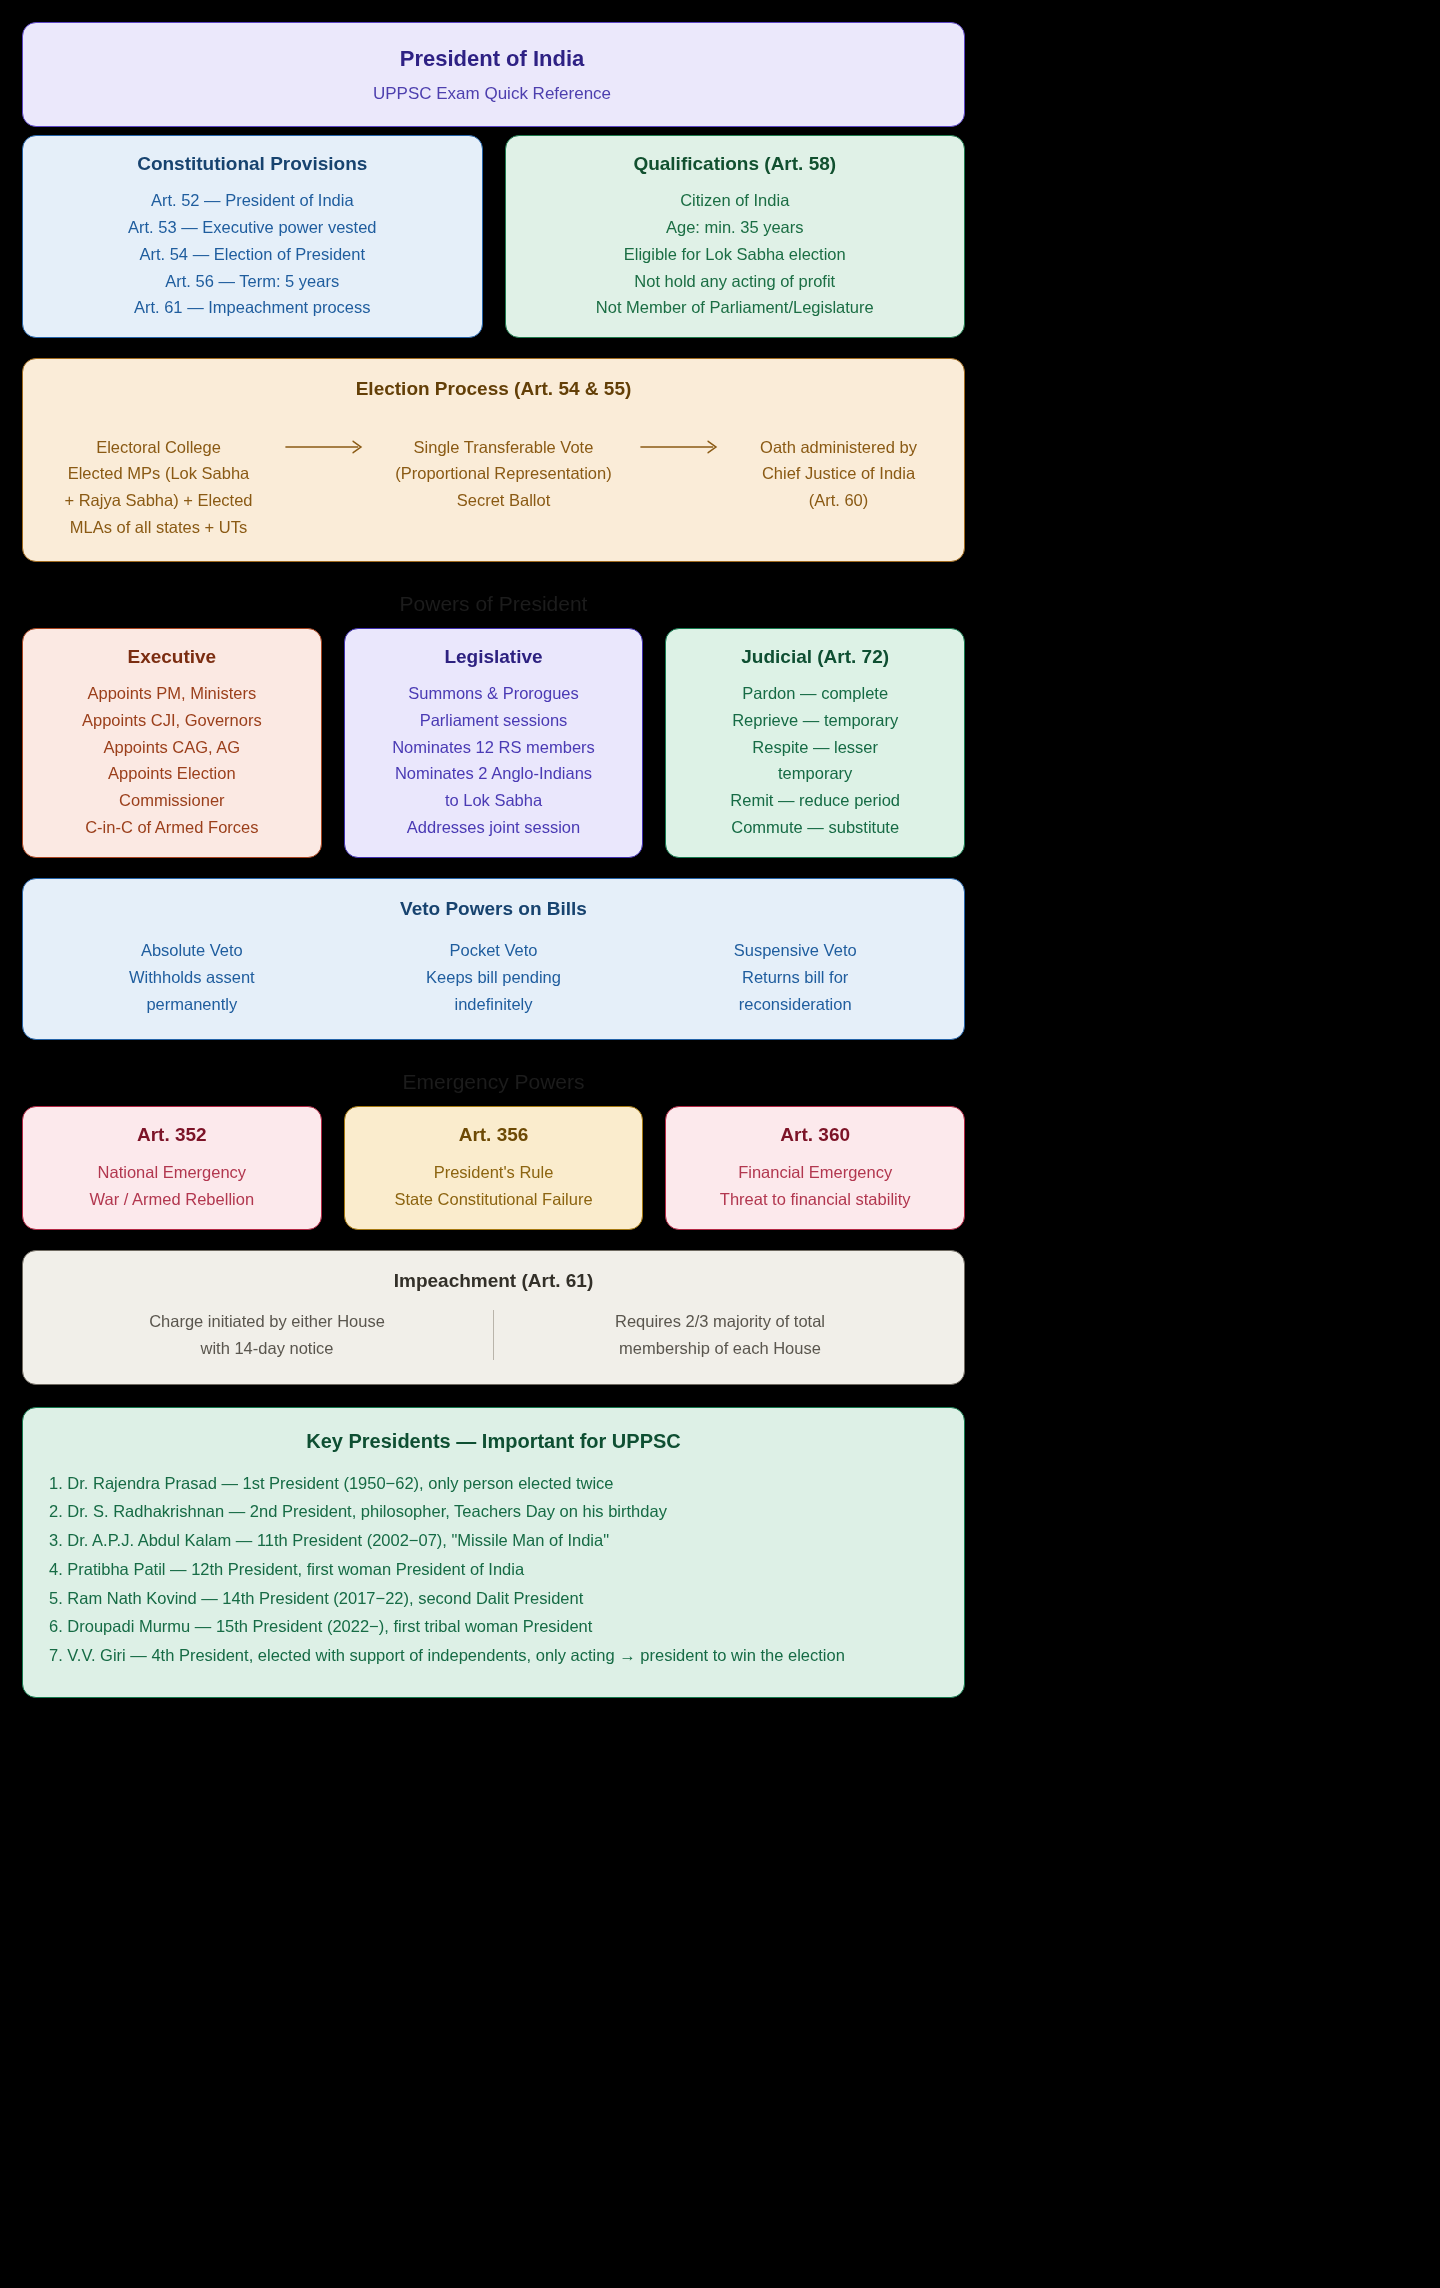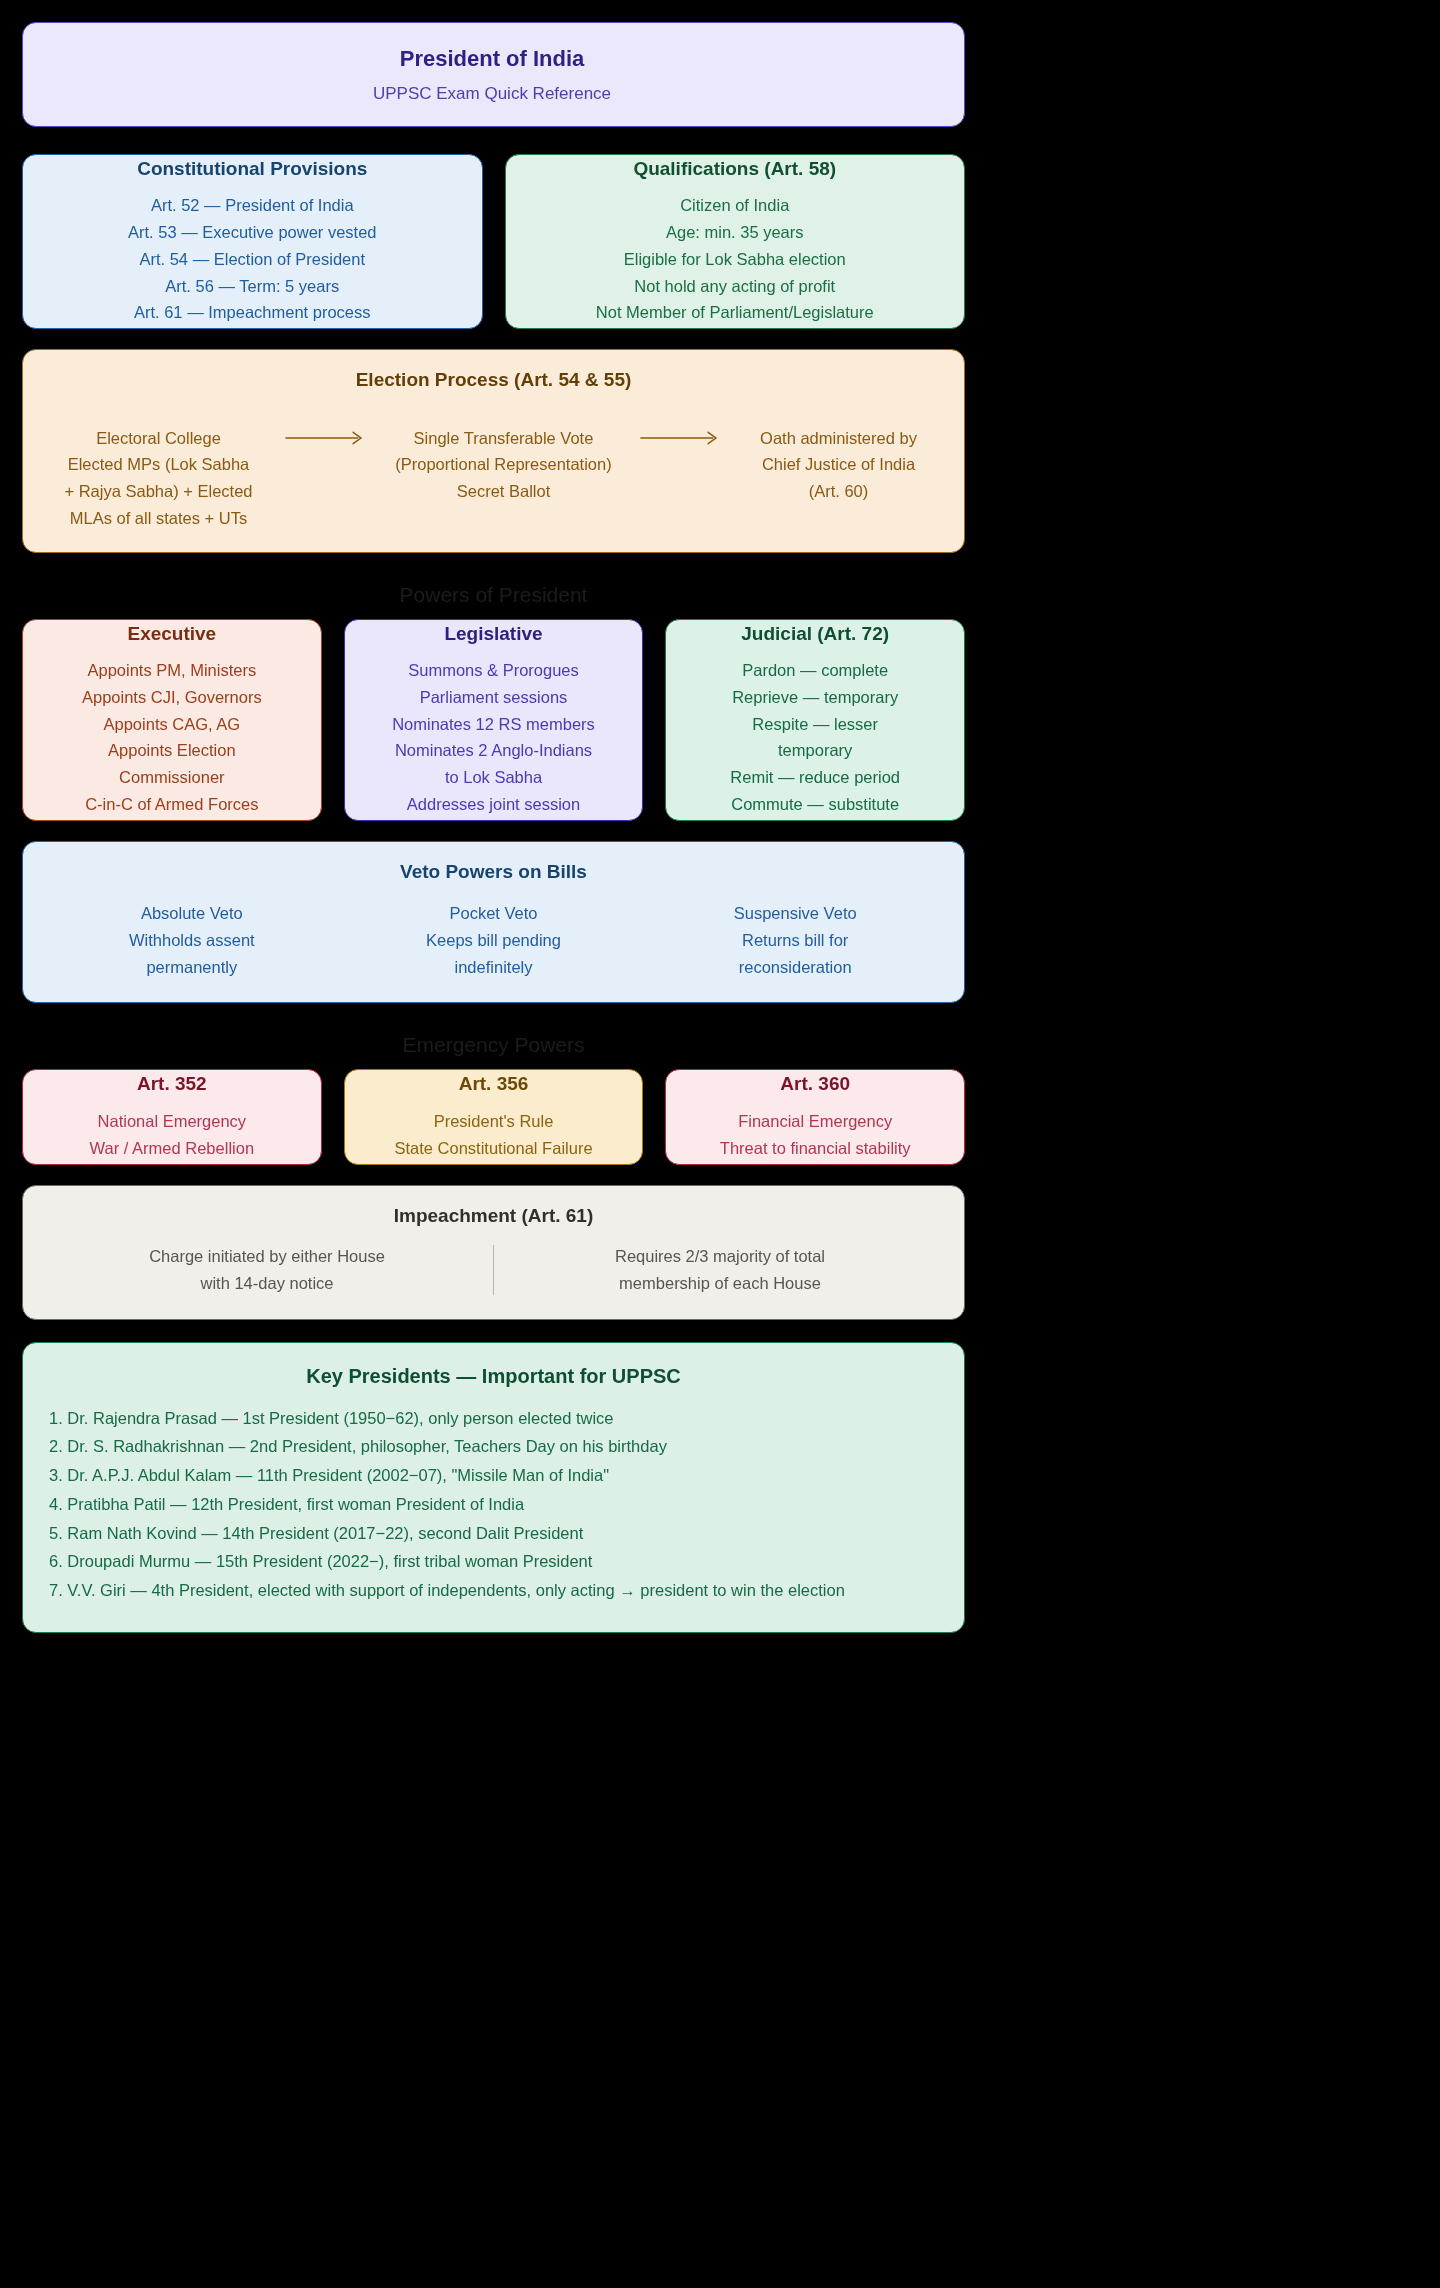--- a/index.html
+++ b/index.html
@@ -5,42 +5,42 @@
   * { box-sizing: border-box; margin: 0; padding: 0; }
   html, body {
     width: 987px;
     background: #000000;
     font-family: "Liberation Sans", sans-serif;
   }
   body { padding: 22px 22px 30px 22px; }
 
   .card {
     border-radius: 14px;
-    padding: 2px 18px;
+    padding: 16px 18px;
     text-align: center;
   }
   .card-title {
     font-size: 19px;
     font-weight: bold;
     margin-bottom: 11px;
     line-height: 1.3;
   }
   .line {
     font-size: 16.5px;
     line-height: 1.62;
   }
 
   
   #header-card {
     background: #ebe8fb;
     border: 1.2px solid #5b45c4;
     border-radius: 14px;
     padding: 21px 18px 22px 15px;
     text-align: center;
-    margin-bottom: 27px;
+    margin-bottom: 8px;
   }
   #header-card .h-title {
     font-size: 22px;
     font-weight: bold;
     color: #2e2184;
     line-height: 1.35;
   }
   #header-card .h-sub {
     font-size: 17px;
     color: #4d3fae;

